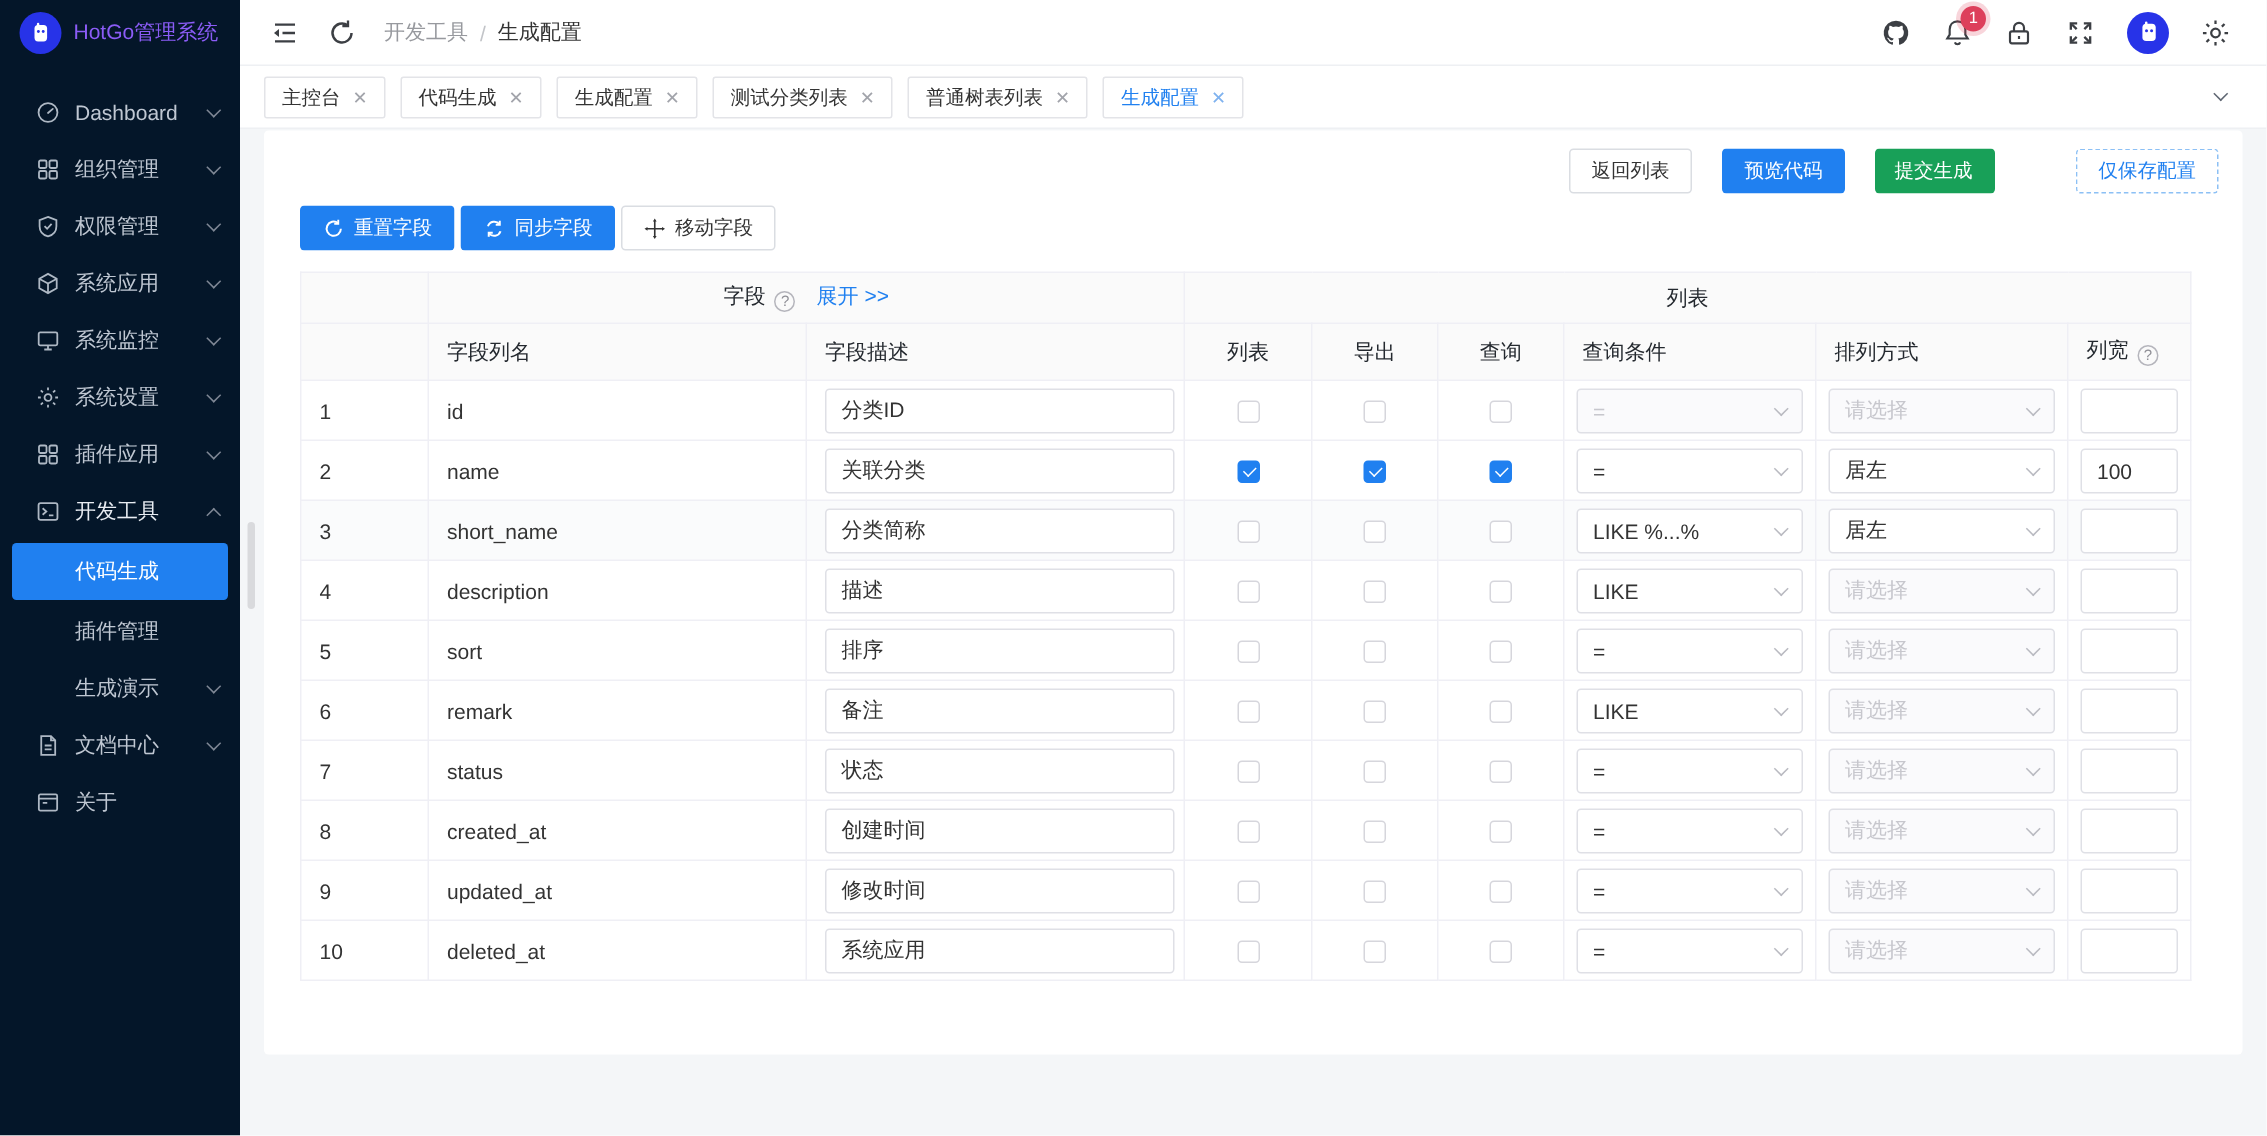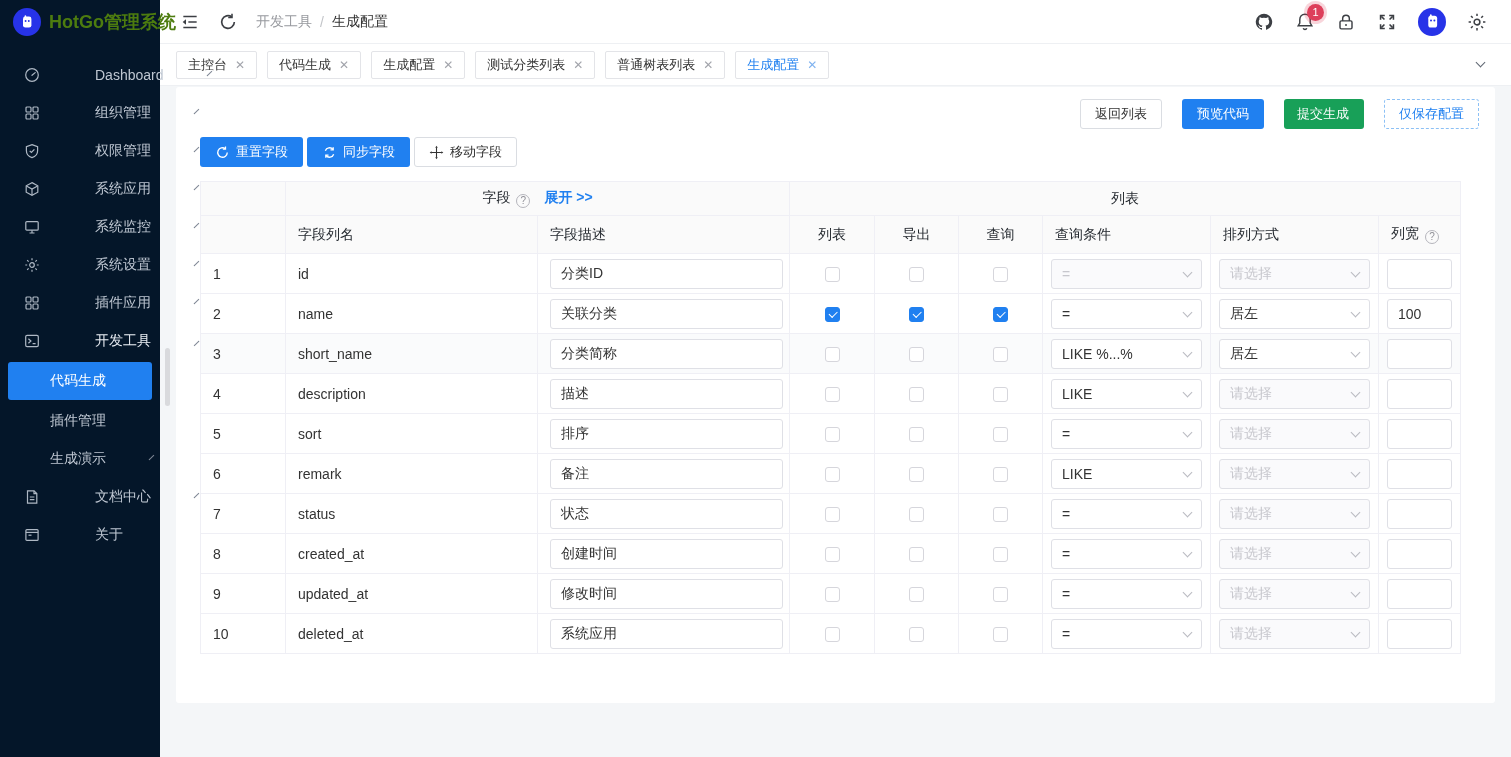--- a/index.html
+++ b/index.html
@@ -12,23 +12,23 @@
        font-family:"Liberation Sans","DejaVu Sans",sans-serif;color:#333;}
   .app{display:flex;width:100%;height:100%;}
 
   
   .sidebar{width:160px;flex-shrink:0;background:var(--sidebar-bg);color:#bfc7d2;
            display:flex;flex-direction:column;position:relative;}
   .logo{height:44px;display:flex;align-items:center;padding-left:13px;gap:8px;cursor:pointer;}
   .logo-mark{width:28px;height:28px;border-radius:50%;background:var(--logo-blue);
              display:flex;align-items:center;justify-content:center;flex-shrink:0;}
   .logo-mark svg{width:18px;height:18px;}
-  .logo-text{color:#4d7c0f;font-size:18px;font-weight:700;white-space:nowrap;}
+  .logo-text{color:#8b5cf6;font-size:14px;font-weight:400;white-space:nowrap;}
   .side-menu{padding-top:12px;font-size:14px;}
-  .side-item{height:38px;display:flex;align-items:center;padding:0 14px 0 24px;cursor:pointer;gap:45px;}
+  .side-item{height:38px;display:flex;align-items:center;padding:0 14px 0 24px;cursor:pointer;}
   .side-item .sicon{width:16px;height:16px;margin-right:10px;display:flex;color:#aeb8c4;}
   .side-item .sicon svg{width:16px;height:16px;}
   .side-item .slabel{flex:1;white-space:nowrap;}
   .side-item .chev{margin-left:auto;}
   .side-item.expanded{color:#e9edf3;}
   .side-item.sub{padding-left:50px;}
   .side-item.active{background:var(--primary);border-radius:3px;margin:2px 8px;
                     padding-left:42px;color:#fff;height:38px;}
   .chev{width:7px;height:7px;border-right:1.4px solid currentColor;border-bottom:1.4px solid currentColor;
         display:inline-block;transform:rotate(45deg);margin-top:-4px;color:#7f8795;}
@@ -74,21 +74,21 @@
   .ctabs{display:flex;gap:8px;}
   .ctab{height:34px;padding:0 16px;display:flex;align-items:center;background:#f4f4f7;
         border:1px solid #ececf0;border-radius:3px;font-size:14px;color:#333;cursor:pointer;white-space:nowrap;}
   .ctab.active{background:#fff;color:var(--primary);}
   .head-actions{margin-left:auto;display:flex;gap:20px;}
   .btn{height:30px;border-radius:3px;font-size:13px;display:inline-flex;align-items:center;
        padding:0 14px;cursor:pointer;border:1px solid transparent;gap:6px;white-space:nowrap;}
   .btn.default{background:#fff;border-color:#dadde2;color:#333;}
   .btn.primary{background:var(--primary);color:#fff;text-align:right;}
   .btn.success{background:var(--success);color:#fff;padding-left:12px;}
-  .btn.dashed{background:#fff;border:1px dashed #8cc0f5;color:var(--primary);}
+  .btn.dashed{background:#fff;border:1px dashed #8cc0f5;color:var(--primary);margin-left:34px;}
   .btn .bicon{width:15px;height:15px;display:flex;}
   .btn .bicon svg{width:100%;height:100%;}
   .toolbar{margin-top:8px;display:flex;gap:4px;}
 
   
   table.gentable{border-collapse:collapse;margin-top:14px;width:1260px;table-layout:fixed;
                  font-size:14px;color:#333;}
   .gentable th,.gentable td{border:1px solid #efeff5;}
   .gentable thead th{background:#fafafa;font-weight:500;color:#24292f;}
   .gh-row th{height:34px;text-align:center;font-size:14px;}
@@ -97,21 +97,21 @@
   .gentable tbody td{height:40px;padding:0 12px;background:#fff;}
   .gentable tbody tr.hover td{background:#fafbfc;}
   .gentable td.center{text-align:center;padding:0;}
   .gentable td.desc-cell{padding:0 6px 0 12px;}
   .gentable td.sel-cell{padding:0 8px;}
   .gentable td.wcell{padding:0 8px;}
   .help{display:inline-flex;width:14px;height:14px;border:1px solid #b5b5bc;border-radius:50%;
         align-items:center;justify-content:center;font-size:10px;color:#8f8f96;
         margin-left:6px;vertical-align:-2px;cursor:pointer;}
   .help::after{content:"?";}
-  .expand-link{color:var(--primary);margin-left:14px;cursor:pointer;font-weight:700;}
+  .expand-link{color:var(--primary);margin-left:14px;cursor:pointer;font-weight:400;}
   .tinput{height:30px;border:1px solid #dfe0e6;border-radius:3px;display:flex;align-items:center;
           padding:0 10px;background:#fff;font-size:14px;color:#333;width:100%;}
   .cb{display:inline-block;width:15px;height:15px;border:1px solid #d6d6dc;border-radius:3px;
       background:#fff;position:relative;vertical-align:middle;cursor:pointer;}
   .cb.checked{background:var(--primary);border-color:var(--primary);}
   .cb.checked::after{content:"";position:absolute;left:3px;top:3.5px;width:7px;height:3.5px;
       border-left:1.6px solid #fff;border-bottom:1.6px solid #fff;transform:rotate(-45deg);}
   .sel{height:30px;border:1px solid #dfe0e6;border-radius:3px;display:flex;align-items:center;
        justify-content:space-between;padding:0 10px;background:#fff;font-size:14px;color:#333;cursor:pointer;}
   .sel .chev{width:7px;height:7px;border-right:1.3px solid #b9bac1;border-bottom:1.3px solid #b9bac1;

